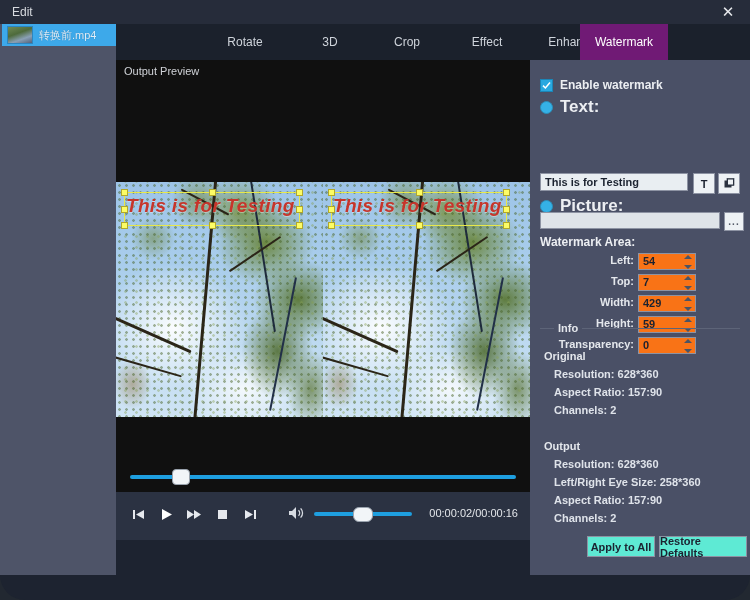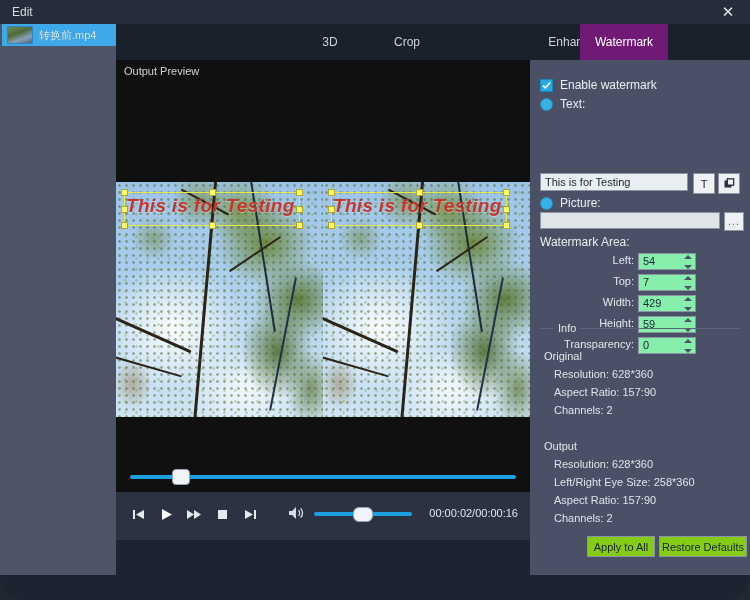--- a/index.html
+++ b/index.html
@@ -94,62 +94,62 @@
   .tbtn{position:absolute;top:12px;width:20px;height:20px;display:flex;align-items:center;
     justify-content:center;cursor:pointer;}
   .tbtn svg{display:block;}
   .vol-icon{position:absolute;left:172px;top:13px;width:18px;height:18px;cursor:pointer;}
   .vol-track{position:absolute;left:198px;top:20px;width:98px;height:4px;background:#1e9fe0;border-radius:2px;}
   .vol-knob{position:absolute;left:237px;top:15px;width:18px;height:13px;background:#f2f5f8;
     border:1px solid #9aa3ae;border-radius:6px;cursor:pointer;}
   .timecode{position:absolute;right:12px;top:15px;font-size:11px;color:#e3e6ea;}
 
   
-  .rightpanel{position:absolute;left:530px;top:60px;width:220px;height:515px;background:#4a5066;}
+  .rightpanel{position:absolute;left:530px;top:60px;width:220px;height:515px;background:#4a5066;font-weight:bold;}
   .chk-row{position:absolute;left:10px;top:18px;display:flex;align-items:center;cursor:pointer;}
   .chkbox{width:11px;height:11px;background:#29a8e0;border:1px solid #1b86b8;
     display:flex;align-items:center;justify-content:center;}
   .chkbox svg{display:block;}
   .chk-label{margin-left:7px;font-size:12px;color:#eceef2;}
 
   .radio-row{position:absolute;left:10px;display:flex;align-items:center;cursor:pointer;}
   .radio{width:11px;height:11px;border-radius:50%;background:#35b1e6;border:1px solid #2b8fbb;}
-  .radio-label{margin-left:7px;font-size:12px;color:#eceef2;}
+  .radio-label{margin-left:7px;font-size:17px;color:#eceef2;}
 
   .txtinput{position:absolute;left:10px;top:113px;width:148px;height:18px;background:#e9eef2;
     border:1px solid #8d93a3;color:#1c2330;font-size:11px;padding:0 4px;box-sizing:border-box;
     line-height:16px;cursor:text;}
   .sqbtn{position:absolute;top:113px;width:20px;height:19px;background:#eef2f5;border:1px solid #8d93a3;
     display:flex;align-items:center;justify-content:center;cursor:pointer;color:#1c2330;font-size:11px;}
   .picinput{position:absolute;left:10px;top:152px;width:180px;height:17px;background:#dfe4e9;
     border:1px solid #8d93a3;box-sizing:border-box;cursor:text;}
   .dotsbtn{position:absolute;left:194px;top:152px;width:18px;height:17px;background:#eef2f5;
     border:1px solid #8d93a3;display:flex;align-items:center;justify-content:center;
     color:#555b68;font-size:10px;letter-spacing:1px;cursor:pointer;}
 
   .area-title{position:absolute;left:10px;top:175px;font-size:12px;color:#eceef2;}
 
   .sp-row{position:absolute;left:0;width:220px;height:18px;}
   .sp-label{position:absolute;right:116px;top:1px;font-size:11px;color:#e4e7ec;text-align:right;white-space:nowrap;}
-  .sp-field{position:absolute;left:108px;top:0;width:58px;height:17px;background:#86efac;
+  .sp-field{position:absolute;left:108px;top:0;width:58px;height:17px;background:#f97316;
     border:1px solid #8d93a3;box-sizing:border-box;}
   .sp-val{position:absolute;left:4px;top:1px;font-size:11px;color:#1b2230;}
   .sp-arrows{position:absolute;right:2px;top:1px;width:9px;height:14px;display:flex;
     flex-direction:column;justify-content:space-between;cursor:pointer;}
   .sp-arrows i{display:block;width:0;height:0;border-left:4px solid transparent;
     border-right:4px solid transparent;}
   .sp-arrows i.up{border-bottom:4px solid #4b5464;}
   .sp-arrows i.dn{border-top:4px solid #4b5464;}
 
   .divider{position:absolute;left:10px;width:200px;height:1px;background:#5d6478;}
   .info-title{position:absolute;left:24px;top:262px;font-size:11px;color:#e4e7ec;background:#4a5066;padding:0 4px;}
   .info-h{position:absolute;left:14px;font-size:11px;color:#e4e7ec;}
   .info-l{position:absolute;left:24px;font-size:11px;color:#dfe3ea;}
 
-  .pbtn{position:absolute;height:19px;background:#84cc16;border:1px solid #8d93a3;
+  .pbtn{position:absolute;height:19px;background:#5eead4;border:1px solid #8d93a3;
     display:flex;align-items:center;justify-content:center;font-size:11px;color:#1b2230;cursor:pointer;}
 
   
   .footer{position:absolute;left:0;top:575px;width:750px;height:25px;background:#222a38;}
   .fbtn{position:absolute;top:4px;height:19px;background:#1e9fe0;color:#ffffff;border:1px solid #1b8cc6;
     display:flex;align-items:center;justify-content:center;font-size:11px;cursor:pointer;}
 </style>
 </head>
 <body>
 
@@ -161,22 +161,24 @@
   </div>
 
   <div class="sidebar">
     <div class="thumb-item">
       <div class="thumb-pic"></div>
       <div class="thumb-label">转换前.mp4</div>
     </div>
   </div>
 
   <div class="tabbar">
+    <div class="tab" style="left:86px;width:86px;">Rotate</div>
     <div class="tab" style="left:177px;width:74px;">3D</div>
     <div class="tab" style="left:251px;width:80px;">Crop</div>
+    <div class="tab" style="left:331px;width:80px;">Effect</div>
     <div class="tab" style="left:411px;width:90px;">Enhance</div>
     <div class="tab active" style="left:464px;width:88px;">Watermark</div>
   </div>
 
   <div class="preview">
     <div class="preview-label">Output Preview</div>
 
     <div class="video">
 
       <div class="eye left">

